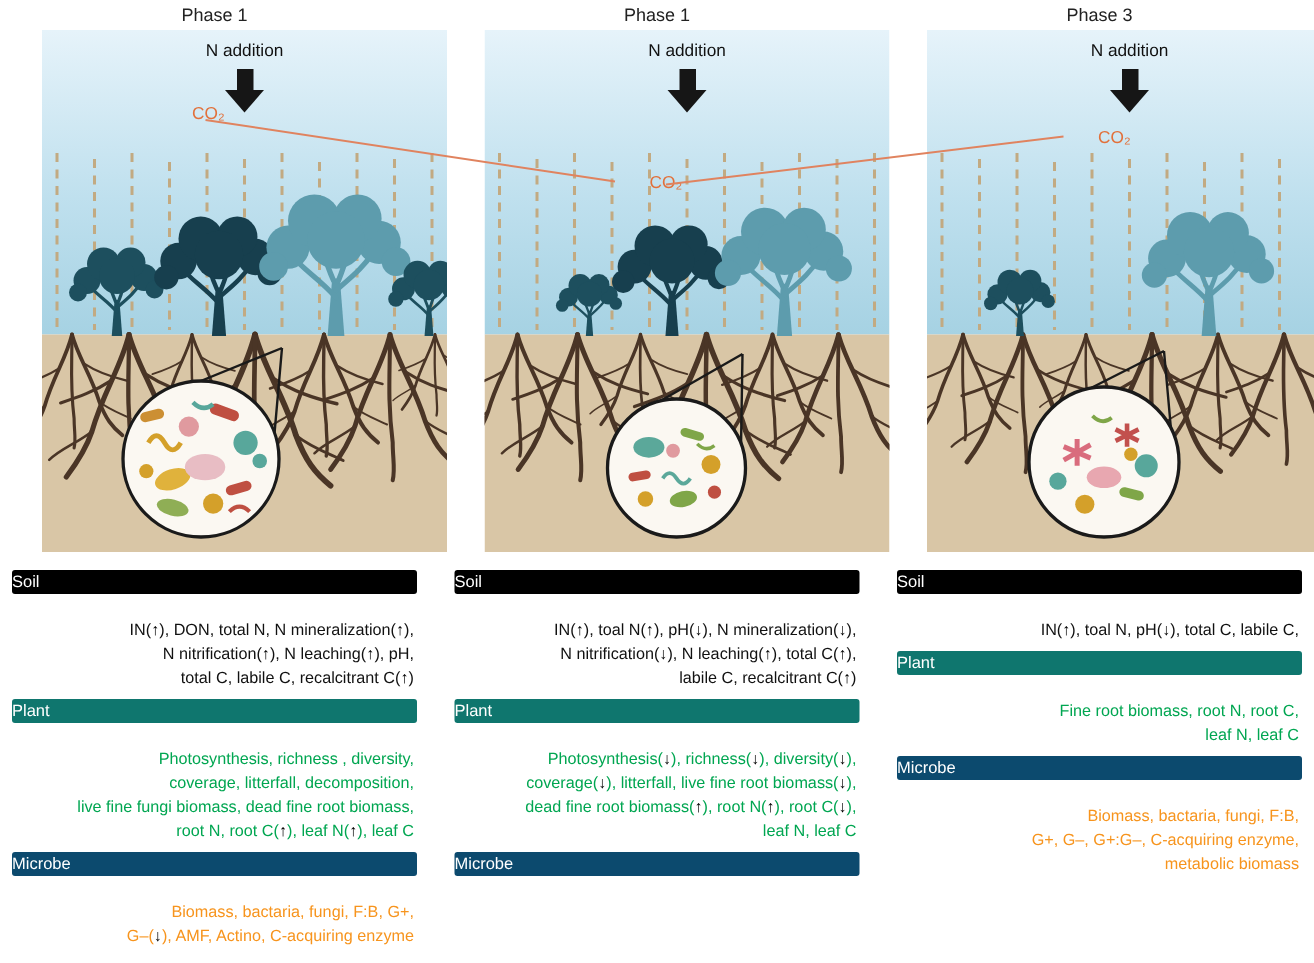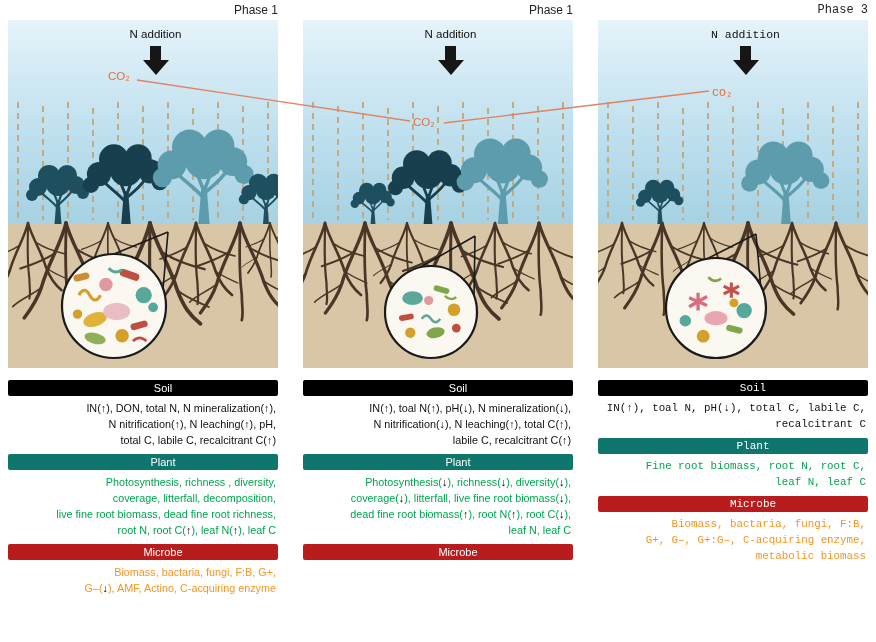--- a/index.html
+++ b/index.html
@@ -1,41 +1,41 @@
 <!DOCTYPE html>
 <html><head>
 <meta charset="utf-8">
 <style>
   html,body { margin:0; padding:0; background:#ffffff; }
   body { width:876px; height:642px; overflow:hidden;
          font-family:"Liberation Sans","DejaVu Sans",sans-serif; }
   .figure { position:relative; width:876px; height:642px; }
   .col { position:absolute; top:0; width:270px; }
-  .col.p1 { left:8px; } .col.p2 { left:303px; } .col.p3 { left:598px;font-family:Liberation Mono, monospace; }
-  .phase-title { height:20px; line-height:20px; text-align:right; font-size:12px; color:#222; }
-  .panel { position:relative; width:295px; height:348px; }
+  .col.p1 { left:8px; } .col.p2 { left:303px; } .col.p3 { left:598px; }
+  .phase-title { height:20px; line-height:20px; text-align:center; font-size:12px; color:#222; }
+  .panel { position:relative; width:270px; height:348px;margin-left:20px; }
   .panel svg.scene { display:block; }
   .n-label { position:absolute; top:8px; left:0; width:100%; text-align:center;
              font-size:11.5px; color:#111; }
   .n-arrow { position:absolute; top:26px; left:50%; transform:translateX(-50%); width:26px; }
   .n-arrow .stem { width:11px; height:14px; background:#161616; margin:0 auto; }
   .n-arrow .head { width:0; height:0; margin:0 auto;
                    border-left:13px solid transparent; border-right:13px solid transparent;
                    border-top:15px solid #161616; }
   .co2 { position:absolute; font-size:11.5px; color:#e2703a; white-space:nowrap; }
   .p1 .co2 { left:100px; top:50px; }
   .p2 .co2 { left:110px; top:96px; }
   .p3 .co2 { left:114px; top:66px; }
   .co2-link { position:absolute; left:0; top:0; pointer-events:none; }
   .sections { padding-top:6px; }
-  .bar { height:16px; line-height:16px; color:#fff; text-align:center; font-size:11px;
-         border-radius:2px; margin:6px 0 4px 0;padding-left:40px; }
+  .bar { height:16px; line-height:16px; color:#fff; text-align:left; font-size:11px;
+         border-radius:2px; margin:6px 0 16px 0; }
   .bar.soil { background:#000000; }
   .bar.plant { background:#0f766e; }
-  .bar.microbe { background:#b91c1c; }
+  .bar.microbe { background:#0c4a6e; }
   .sec { font-size:10.8px; line-height:16px; padding:0 2px 0 5px;text-align:right; }
   .sec.soil { color:#111111; }
   .sec.plant { color:#00a651; }
   .sec.microbe { color:#f7941d; }
   .arr { color:#000000; font-weight:bold; }
 </style>
 </head>
 <body>
 
 <svg width="0" height="0" style="position:absolute" aria-hidden="true">
@@ -174,21 +174,21 @@
       <div class="bar soil">Soil</div>
       <div class="sec soil">
         <div>IN(<span class="arr">↑</span>), DON, total N, N mineralization(<span class="arr">↑</span>),</div>
         <div>N nitrification(<span class="arr">↑</span>), N leaching(<span class="arr">↑</span>), pH,</div>
         <div>total C, labile C, recalcitrant C(<span class="arr">↑</span>)</div>
       </div>
       <div class="bar plant">Plant</div>
       <div class="sec plant">
         <div>Photosynthesis, richness , diversity,</div>
         <div>coverage, litterfall, decomposition,</div>
-        <div>live fine root biomass, dead fine root richness,</div>
+        <div>live fine fungi biomass, dead fine root biomass,</div>
         <div>root N, root C(<span class="arr">↑</span>), leaf N(<span class="arr">↑</span>), leaf C</div>
       </div>
       <div class="bar microbe">Microbe</div>
       <div class="sec microbe">
         <div>Biomass, bactaria, fungi, F:B, G+,</div>
         <div>G–(<span class="arr">↓</span>), AMF, Actino, C-acquiring enzyme</div>
       </div>
     </div>
   </div>
 
@@ -272,21 +272,20 @@
       <div class="n-arrow">
           <div class="stem"></div>
           <div class="head"></div>
         </div>
       <div class="co2">CO₂</div>
     </div>
     <div class="sections">
       <div class="bar soil">Soil</div>
       <div class="sec soil">
         <div>IN(<span class="arr">↑</span>), toal N, pH(<span class="arr">↓</span>), total C, labile C,</div>
-        <div>recalcitrant C</div>
       </div>
       <div class="bar plant">Plant</div>
       <div class="sec plant">
         <div>Fine root biomass, root N, root C,</div>
         <div>leaf N, leaf C</div>
       </div>
       <div class="bar microbe">Microbe</div>
       <div class="sec microbe">
         <div>Biomass, bactaria, fungi, F:B,</div>
         <div>G+, G–, G+:G–, C-acquiring enzyme,</div>

